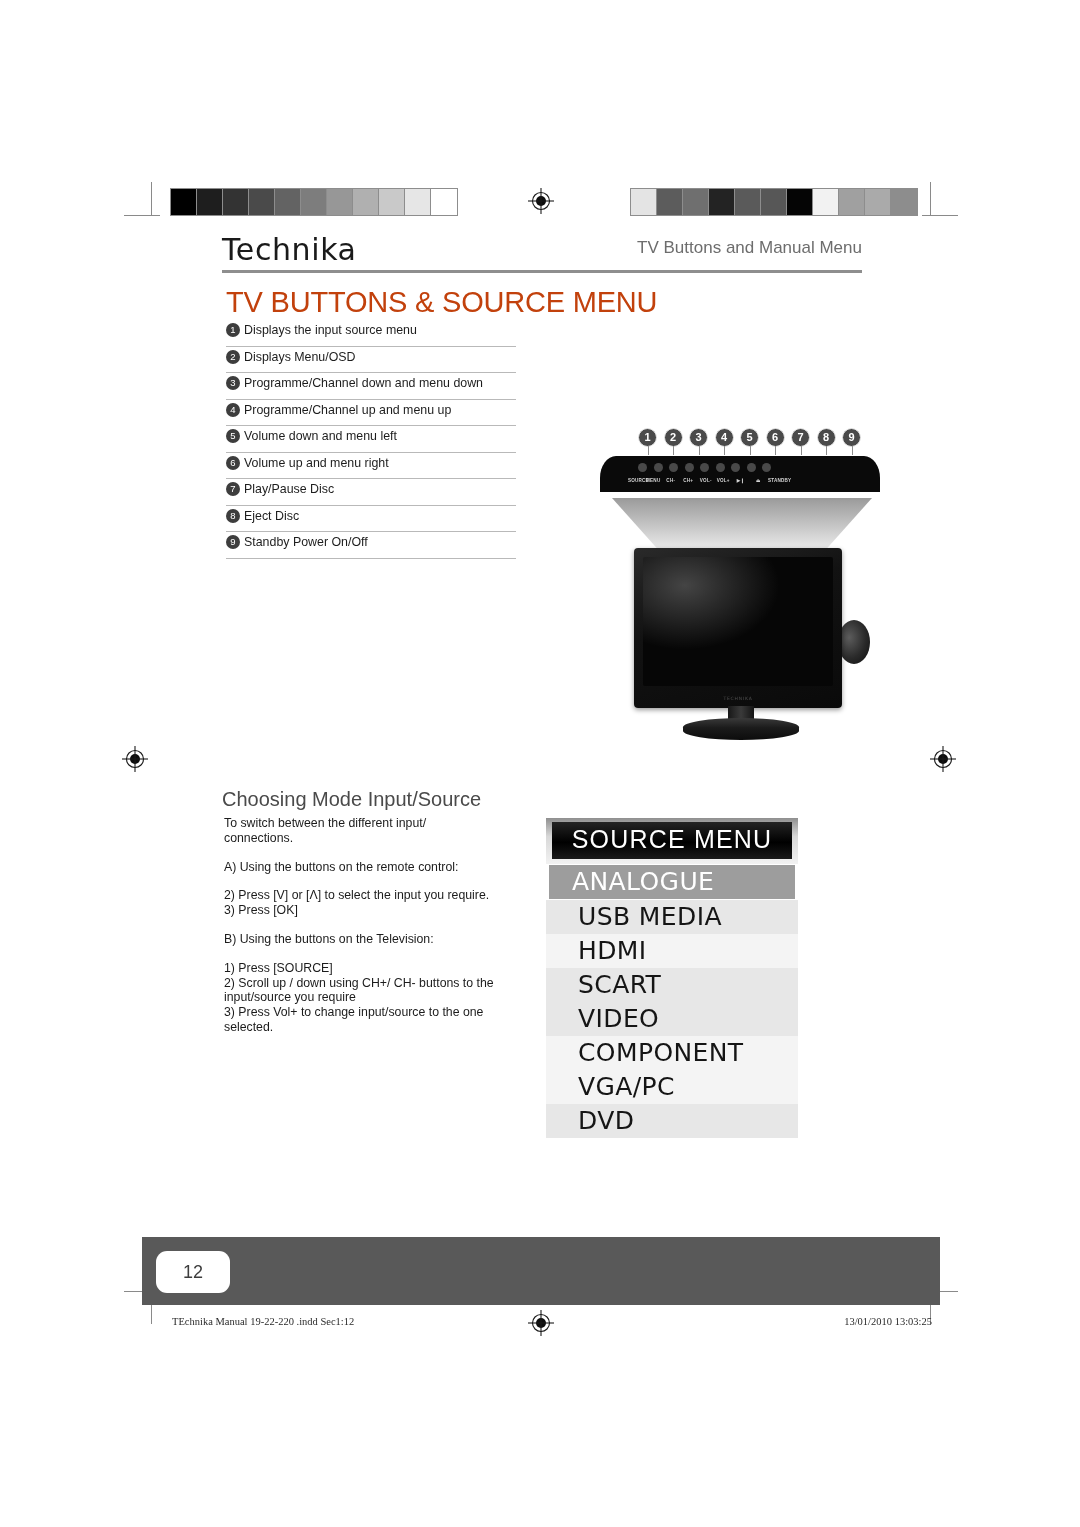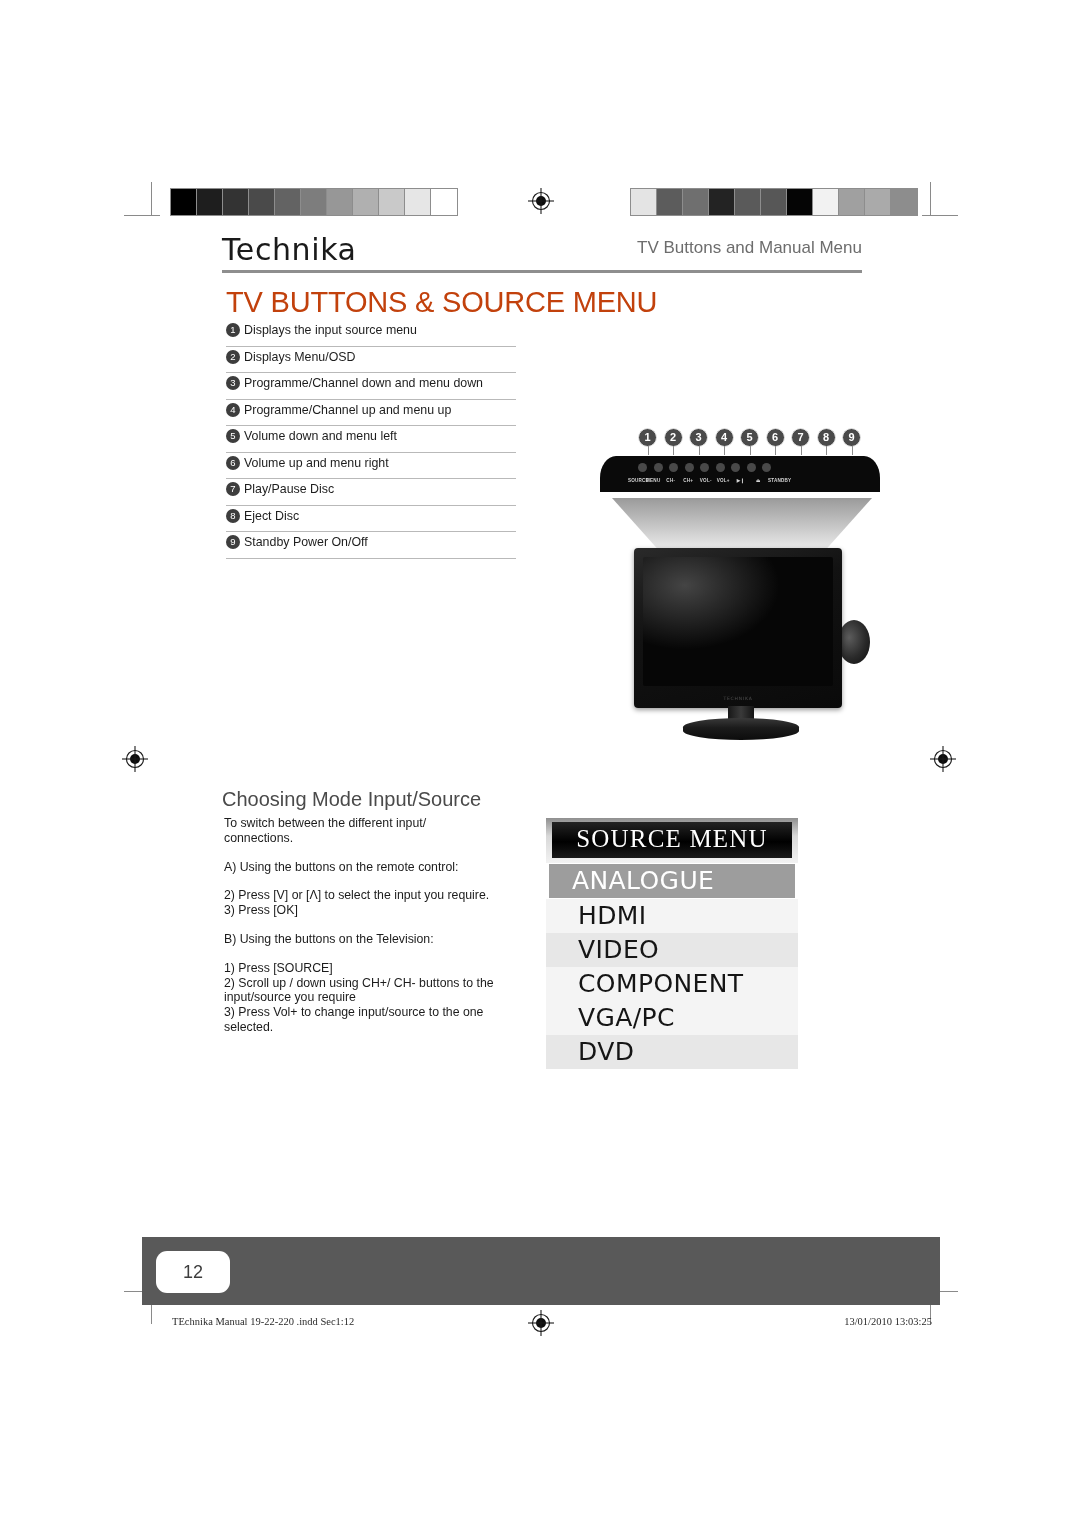--- a/index.html
+++ b/index.html
@@ -309,21 +309,21 @@
     padding: 4px 6px 5px 6px;
   }
   .osd-header {
     background: linear-gradient(to bottom, #242424 0%, #000000 55%, #1a1a1a 100%);
     color: #ffffff;
     font-size: 25px;
     font-weight: 500;
     letter-spacing: 1.2px;
     text-align: center;
     padding: 3px 0 5px 0;
-    font-family: Liberation Serif, serif;
+    font-family: Liberation Sans, sans-serif;
   }
   .osd-item {
     font-size: 25px;
     letter-spacing: .4px;
     color: #151515;
     padding: 2px 0 3px 32px;
     font-family: "DejaVu Sans", sans-serif;
     font-weight: 400;
   }
   .osd-item.odd  { background: #f4f4f4; }
@@ -557,21 +557,23 @@
   <p>2) Scroll up / down using CH+/ CH- buttons to the input/source you require</p>
   <p>3) Press Vol+ to change input/source to the one selected.</p>
 </div>
 
 <div class="osd">
   <div class="osd-header-frame">
     <div class="osd-header">SOURCE MENU</div>
   </div>
   <div class="osd-item selected">ANALOGUE</div>
   <div id="osd-list">
+      <div class="osd-item even">USB MEDIA</div>
       <div class="osd-item odd">HDMI</div>
+      <div class="osd-item even">SCART</div>
       <div class="osd-item even">VIDEO</div>
       <div class="osd-item odd">COMPONENT</div>
       <div class="osd-item odd">VGA/PC</div>
       <div class="osd-item even">DVD</div>
     </div>
 </div>
 
 <div class="bottom-band"></div>
 <div class="folio">12</div>
 <div class="footer-left">TEchnika Manual 19-22-220 .indd   Sec1:12</div>

